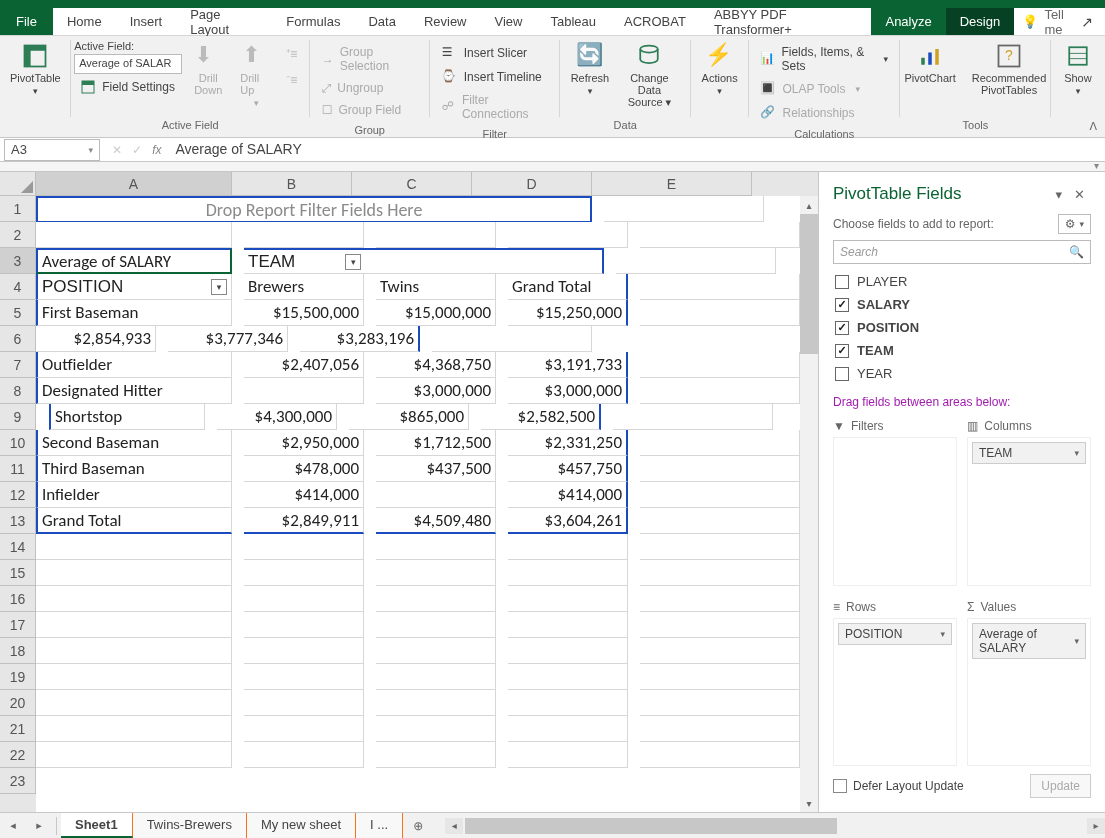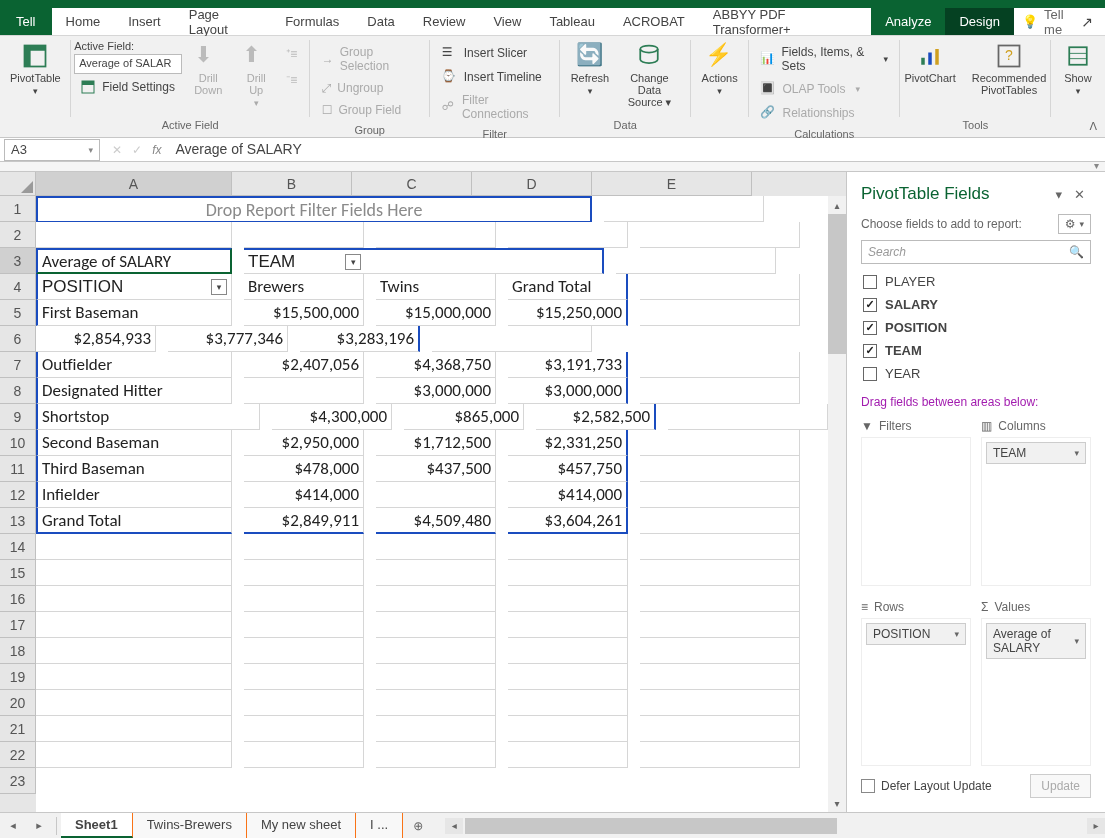--- a/index.html
+++ b/index.html
@@ -94,21 +94,21 @@
   .hscroll .harrow { width: 18px; height: 16px; background: #e6e6e6; display: flex; align-items: center; justify-content: center; font-size: 10px; color: #666;}
   .hscroll .htrack { flex: 1; height: 16px; background: #f1f1f1; position: relative;}
   .hscroll .hthumb { position: absolute; left: 0; width: 60%; height: 100%; background: #c7c7c7;}
 </style>
 </head>
 <body>
 
 <div class="titlebar"></div>
 
 <div class="menubar">
-  <div class="file">Tell</div>
+  <div class="file">File</div>
   <div class="tab">Home</div>
   <div class="tab">Insert</div>
   <div class="tab">Page Layout</div>
   <div class="tab">Formulas</div>
   <div class="tab">Data</div>
   <div class="tab">Review</div>
   <div class="tab">View</div>
   <div class="tab">Tableau</div>
   <div class="tab">ACROBAT</div>
   <div class="tab">ABBYY PDF Transformer+</div>
@@ -151,21 +151,21 @@
           </span>
           <span>Field Settings</span>
         </div>
       </div>
       <div class="vbtn disabled">
         <span class="micon" style="color:#bbb;font-size:22px">⬇</span>
         <span style="white-space:pre-line;text-align:center">Drill Down</span>
       </div>
       <div class="vbtn disabled">
         <span class="micon" style="color:#bbb;font-size:22px">⬆</span>
-        <span style="white-space:pre-line;text-align:center">Drill Up</span>
+        <span style="white-space:pre-line;text-align:left">Drill Up</span>
         <span style="font-size:9px">▾</span>
       </div>
       <div style="display:flex;flex-direction:column;gap:4px;padding-top:4px">
         <div class="hbtn disabled">
             <span class="sicon" style="color:#bbb">⁺≡</span>
           </div>
         <div class="hbtn disabled">
             <span class="sicon" style="color:#bbb">⁻≡</span>
           </div>
       </div>
@@ -407,21 +407,21 @@
             <div class="cell" style="width: 160px;"></div>
           </div>
           <div class="cell-row">
             <div class="cell" style="width: 196px; border-left: 2px solid rgb(26, 76, 191);">Designated Hitter</div>
             <div class="cell right" style="width: 120px;"></div>
             <div class="cell right" style="width: 120px;">$3,000,000</div>
             <div class="cell right" style="width: 120px; border-right: 2px solid rgb(26, 76, 191);">$3,000,000</div>
             <div class="cell" style="width: 160px;"></div>
           </div>
           <div class="cell-row">
-            <div class="cell" style="width: 224px; border-left: 2px solid rgb(26, 76, 191);">Shortstop</div>
+            <div class="cell" style="width: 156px; border-left: 2px solid rgb(26, 76, 191); margin-left: 13px;">Shortstop</div>
             <div class="cell right" style="width: 120px;">$4,300,000</div>
             <div class="cell right" style="width: 120px;">$865,000</div>
             <div class="cell right" style="width: 120px; border-right: 2px solid rgb(26, 76, 191);">$2,582,500</div>
             <div class="cell" style="width: 160px;"></div>
           </div>
           <div class="cell-row">
             <div class="cell" style="width: 196px; border-left: 2px solid rgb(26, 76, 191);">Second Baseman</div>
             <div class="cell right" style="width: 120px;">$2,950,000</div>
             <div class="cell right" style="width: 120px;">$1,712,500</div>
             <div class="cell right" style="width: 120px; border-right: 2px solid rgb(26, 76, 191);">$2,331,250</div>

